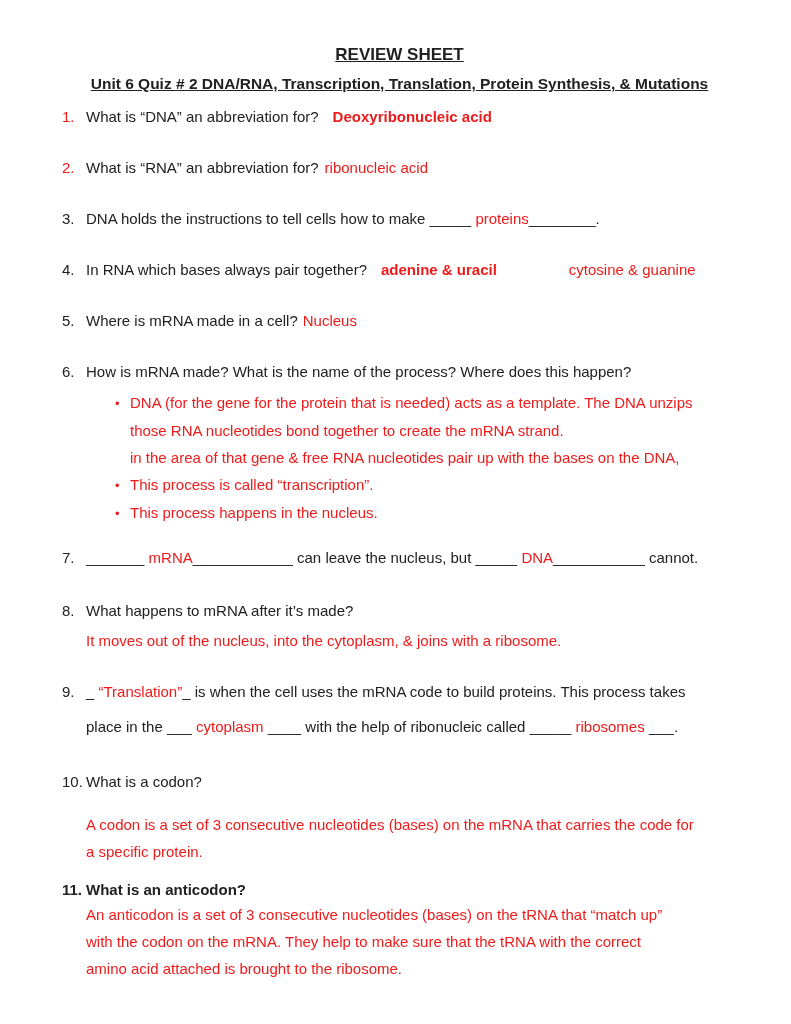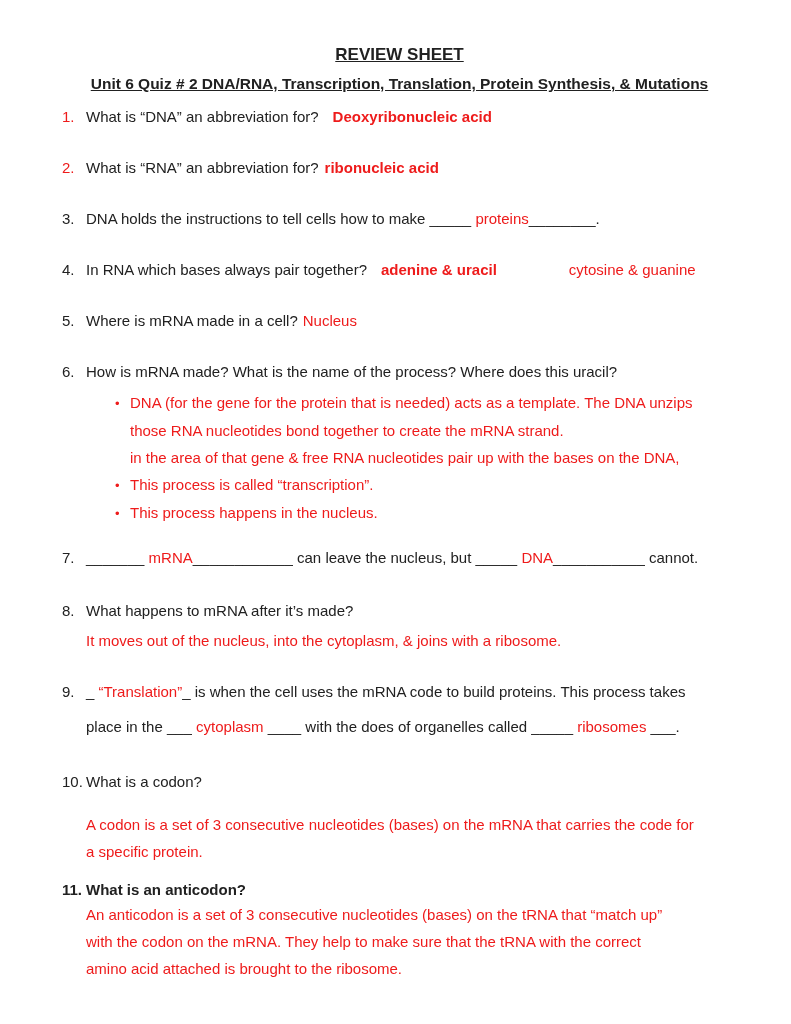--- a/index.html
+++ b/index.html
@@ -35,21 +35,21 @@
   }
 
   .q { line-height: 21px; margin-top: 30px; white-space: nowrap; }
   .q.first { margin-top: 11px; }
   .num {
     display: inline-block;
     width: 24px;
   }
   .red { color: var(--red); }
   .ans-gap-lg { margin-left: 14px; font-weight: bold; }
-  .ans-gap-sm { margin-left: 6px; font-weight: bold; }
+  .ans-gap-sm { margin-left: 6px; }
   .ans-gap-xs { margin-left: 5px; }
   .ans-gap-col { margin-left: 72px; }
 
   .bullets { margin-top: 7px; margin-left: 53px; }
   .bline { line-height: 27px; white-space: nowrap; }
   .bline .bullet-marker {
     display: inline-block;
     width: 15px;
     font-size: 13px;
   }
@@ -93,21 +93,21 @@
 
   <div class="q">
     <span class="num">4.</span><span>In RNA which bases always pair together?</span><span class="red ans-gap-lg">adenine &amp; uracil</span><span class="red ans-gap-col">cytosine &amp; guanine</span>
   </div>
 
   <div class="q">
     <span class="num">5.</span><span>Where is mRNA made in a cell?</span><span class="red ans-gap-xs">Nucleus</span>
   </div>
 
   <div class="q">
-    <span class="num">6.</span><span>How is mRNA made? What is the name of the process? Where does this uracil?</span>
+    <span class="num">6.</span><span>How is mRNA made? What is the name of the process? Where does this happen?</span>
   </div>
 
   <div class="bullets red">
     <div class="bline">
       <span class="bullet-marker">•</span><span>DNA (for the gene for the protein that is needed) acts as a template. The DNA unzips</span>
     </div>
     <div class="bline cont">
       <span>those RNA nucleotides bond together to create the mRNA strand.</span>
     </div>
     <div class="bline cont">
@@ -129,21 +129,21 @@
     <span class="num">8.</span><span>What happens to mRNA after it’s made?</span>
   </div>
   <div class="ansline red q8-ans">
     <span>It moves out of the nucleus, into the cytoplasm, &amp; joins with a ribosome.</span>
   </div>
 
   <div class="q gap-q9">
     <span class="num">9.</span><span>_ </span><span class="red">“Translation”</span><span>_ is when the cell uses the mRNA code to build proteins. This process takes</span>
   </div>
   <div class="q9-line2">
-    <span>place in the ___ </span><span class="red">cytoplasm</span><span> ____ with the does of organelles called _____ </span><span class="red">ribosomes</span><span> ___.</span>
+    <span>place in the ___ </span><span class="red">cytoplasm</span><span> ____ with the help of ribonucleic called _____ </span><span class="red">ribosomes</span><span> ___.</span>
   </div>
 
   <div class="q gap-q10">
     <span class="num">10.</span><span>What is a codon?</span>
   </div>
   <div class="q10-ans">
     <div class="ansline red">
       <span>A codon is a set of 3 consecutive nucleotides (bases) on the mRNA that carries the code for</span>
     </div>
     <div class="ansline red">

